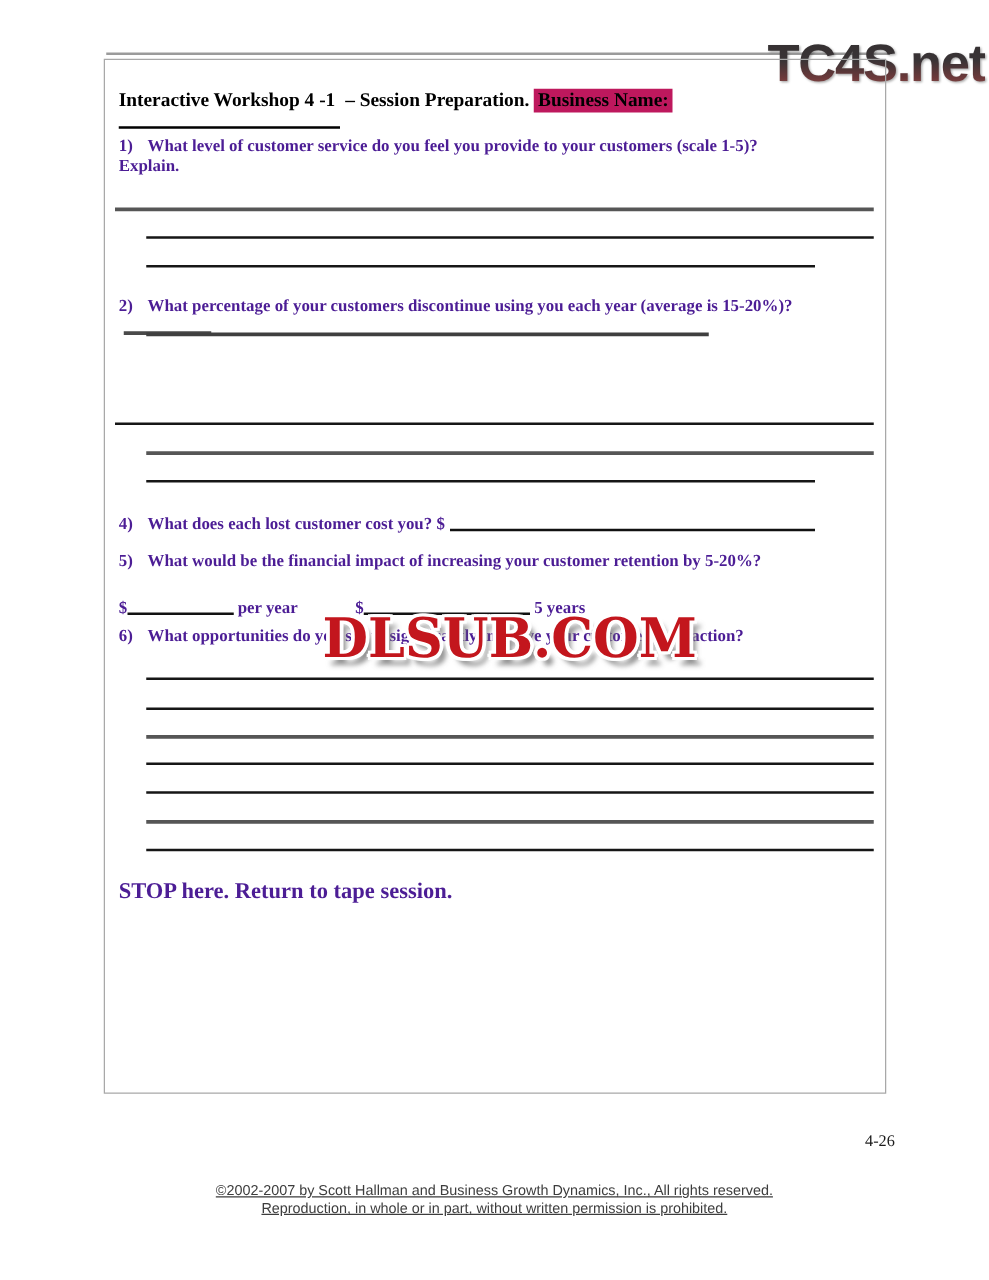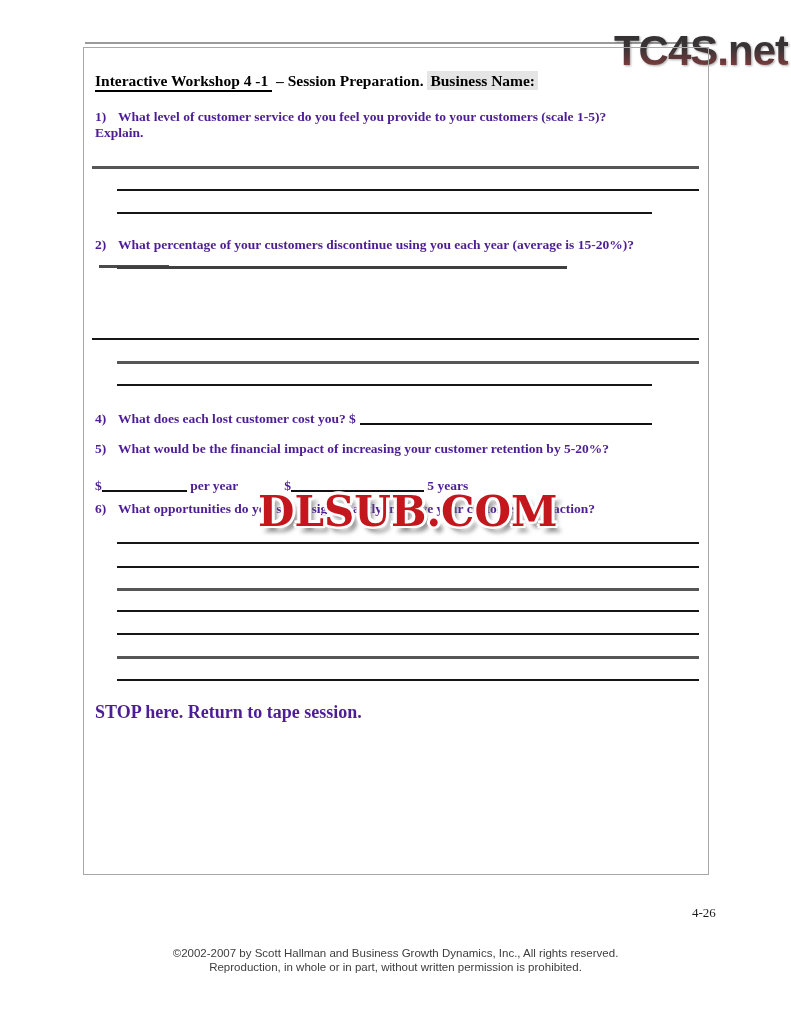--- a/index.html
+++ b/index.html
@@ -18,22 +18,22 @@
     -webkit-background-clip:text;background-clip:text;color:transparent;
     filter:drop-shadow(1px 1px 1px rgba(0,0,0,0.35));
     margin-top:28px;
   }
 
   
   .sheet{position:absolute;left:83px;top:47px;width:624px;height:826px;border:1px solid #a8a8a8;background:transparent;}
 
   
   .title{position:absolute;left:95px;top:72px;font-size:15.5px;font-weight:bold;color:#000;white-space:nowrap;}
-  .t-main{border-bottom:2px solid #000;padding-bottom:1px;padding-right:4px;}
-  .t-high{background:#e5e5e5;padding:1px 3px;}
+  .t-main{border-bottom:2px solid #000;padding-bottom:12px;padding-right:4px;}
+  .t-high{background:#be185d;padding:1px 3px;}
 
   
   .q{position:absolute;left:95px;width:612px;font-size:13.5px;font-weight:bold;color:#4c1d95;line-height:15.5px;}
   .qnum{display:inline-block;width:23px;}
   .blank{display:inline-block;height:12px;vertical-align:-2px;border-bottom:2px solid #111;margin-left:4px;}
   .blank.gray{border-bottom:3px solid #4a4a4a;}
 
   
   .line{position:absolute;height:2px;background:#161616;}
   .line.thick{height:3px;background:#565656;}
@@ -47,21 +47,21 @@
     font-family:"DejaVu Serif", serif;font-weight:bold;font-size:42px;line-height:50px;letter-spacing:0px;
     color:#c3161d;transform:scaleY(1.04);
     text-shadow:
       -2px -2px 0 #fff, 2px -2px 0 #fff, -2px 2px 0 #fff, 2px 2px 0 #fff,
       0 -2px 0 #fff, 0 2px 0 #fff, -3px 0 0 #fff, 3px 0 0 #fff,
       5px 6px 4px rgba(110,110,110,0.75);
   }
 
   
   .pagenum{position:absolute;left:692px;top:905px;font-size:13px;color:#1c1c1c;}
-  .copy{position:absolute;left:0;width:791px;text-align:center;font-family:"Liberation Sans", sans-serif;font-size:11.5px;color:#3d3d3d;}
+  .copy{position:absolute;left:0;width:791px;text-align:center;font-family:"Liberation Sans", sans-serif;font-size:11.5px;color:#3d3d3d;text-decoration:underline;}
   .copy1{top:947px;} .copy2{top:961px;}
   .traders{
     position:absolute;right:4px;top:978px;
     font-family:"DejaVu Sans", sans-serif;font-weight:bold;font-size:30px;line-height:42px;letter-spacing:0px;
     color:#c9545c;-webkit-text-stroke:1px #8e3138;
     text-shadow:
       -3px -3px 0 #fff, 3px -3px 0 #fff, -3px 3px 0 #fff, 3px 3px 0 #fff,
       0 -3px 0 #fff, 0 3px 0 #fff, -3px 0 0 #fff, 3px 0 0 #fff,
       4px 6px 4px rgba(130,130,130,0.8);
   }

